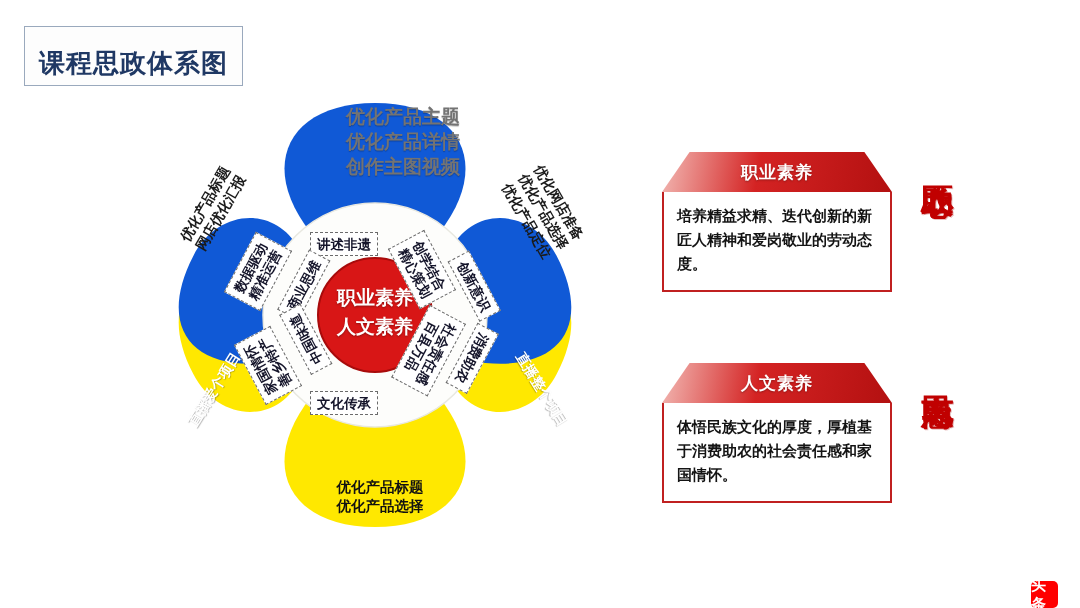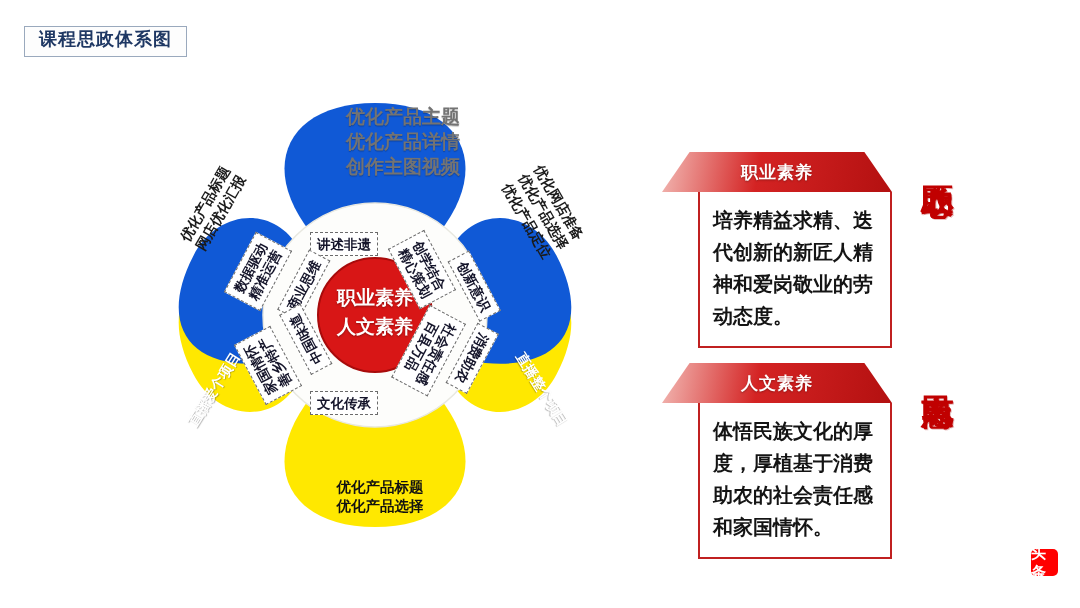--- a/index.html
+++ b/index.html
@@ -7,26 +7,26 @@
     width: 1080px; height: 608px;
     background: #ffffff;
     font-family: "DejaVu Sans", "Liberation Sans", sans-serif;
     overflow: hidden;
   }
   #root { position: relative; width: 1080px; height: 608px; }
 
   
   .title-box {
     position: absolute; left: 24px; top: 26px;
-    padding: 2px 14px 7px 14px;
+    padding: 22px 14px 7px 14px;
     border: 1px solid #9aa9bd;
     background: #fdfdfd;
     color: #1f3864;
     font-weight: bold;
-    font-size: 18px;
+    font-size: 26px;
     letter-spacing: 1px;
     line-height: 1.1;
   }
 
   
   .flower { position: absolute; left: 120px; top: 80px; width: 510px; height: 470px; }
   .flower svg { position: absolute; left: 0; top: 0; }
 
   .petal-label {
     position: absolute;
@@ -91,42 +91,41 @@
     clip-path: polygon(12% 0%, 88% 0%, 100% 100%, 0% 100%);
     text-shadow: 0 1px 2px rgba(0,0,0,.3);
   }
   .card-body {
     border: 2px solid #c02020;
     border-top: none;
     background: #ffffff;
     padding: 12px 13px 14px 13px;
     color: #141414;
     font-weight: bold;
-    font-size: 20px;
+    font-size: 15px;
     line-height: 1.6;
-    margin-left: 36px;
   }
 
   .vert-tag {
     position: absolute;
     width: 46px;
     color: #c00000;
     font-weight: bold;
     font-size: 32px;
     line-height: 1.16;
     text-align: center;
     writing-mode: vertical-rl;
     text-shadow: 1px 1px 0 rgba(160,0,0,.25);
   }
   .vert-1 { left: 910px; top: 160px; }
   .vert-2 { left: 910px; top: 370px; }
 
   
   .watermark {
-    position: absolute; right: 22px; bottom: 32px;
+    position: absolute; right: 22px; bottom: 0;
     display: flex; align-items: center; gap: 7px;
     color: #1c1c1c; font-weight: bold; font-size: 23px;
   }
   .wm-mark {
     width: 27px; height: 27px; border-radius: 5px;
     background: #ff0000; color:#fff; font-size: 15px;
     display:flex; align-items:center; justify-content:center;
   }
 </style>
 </head>

